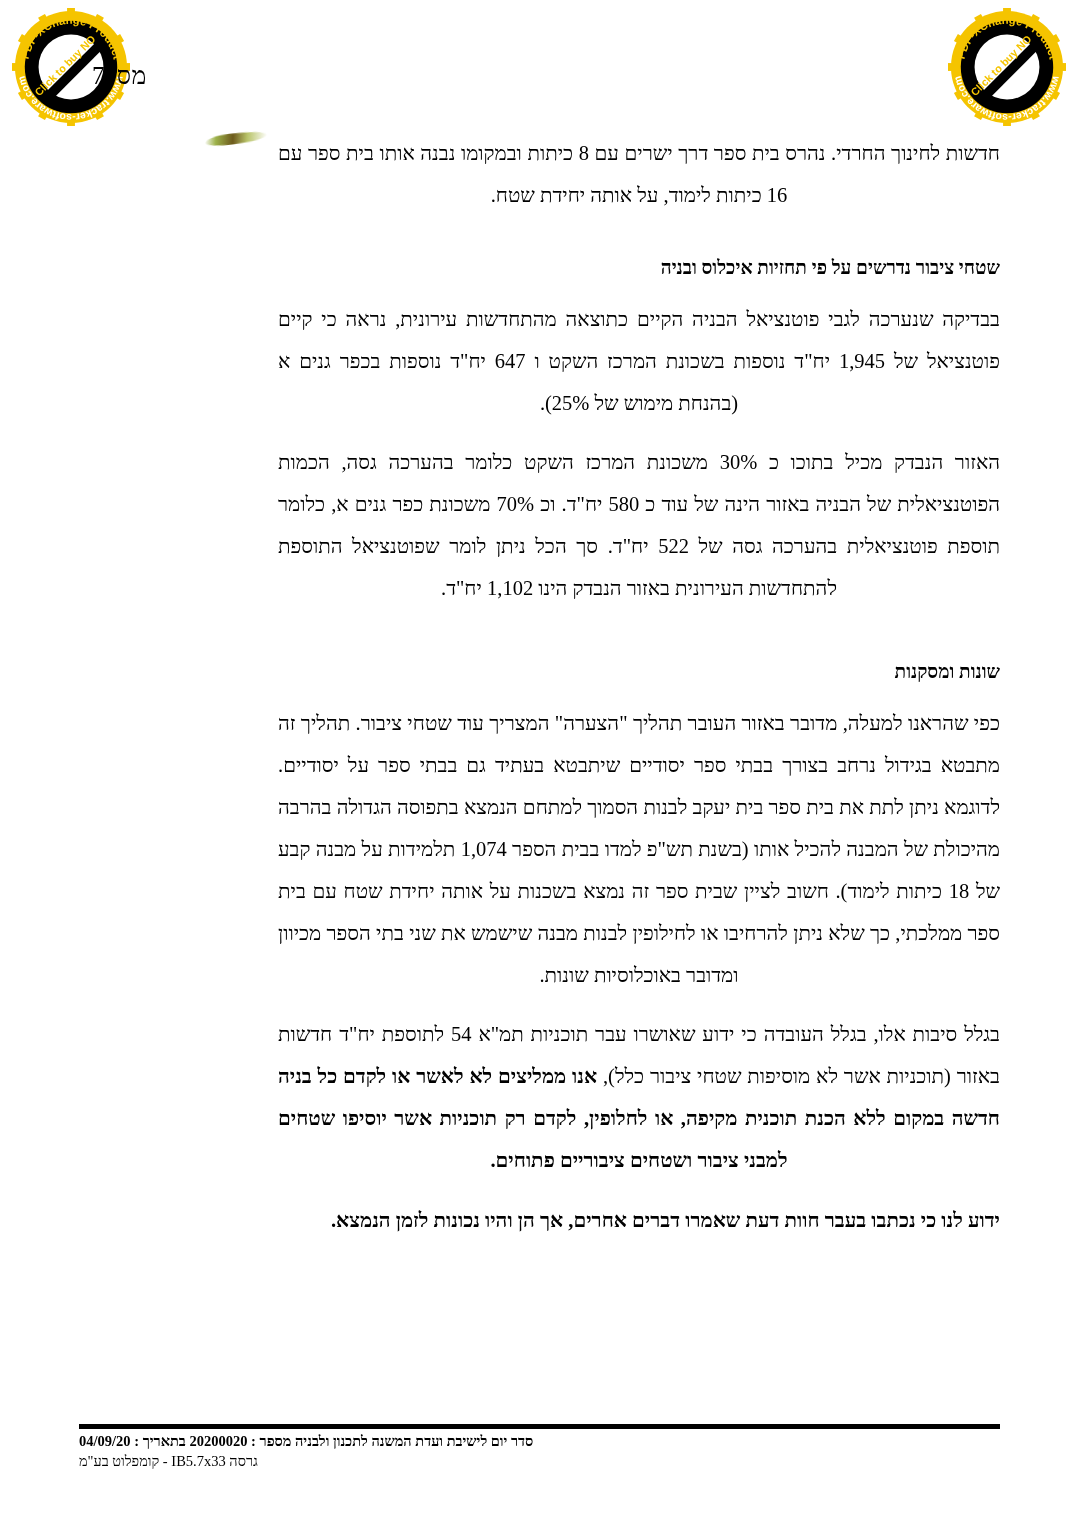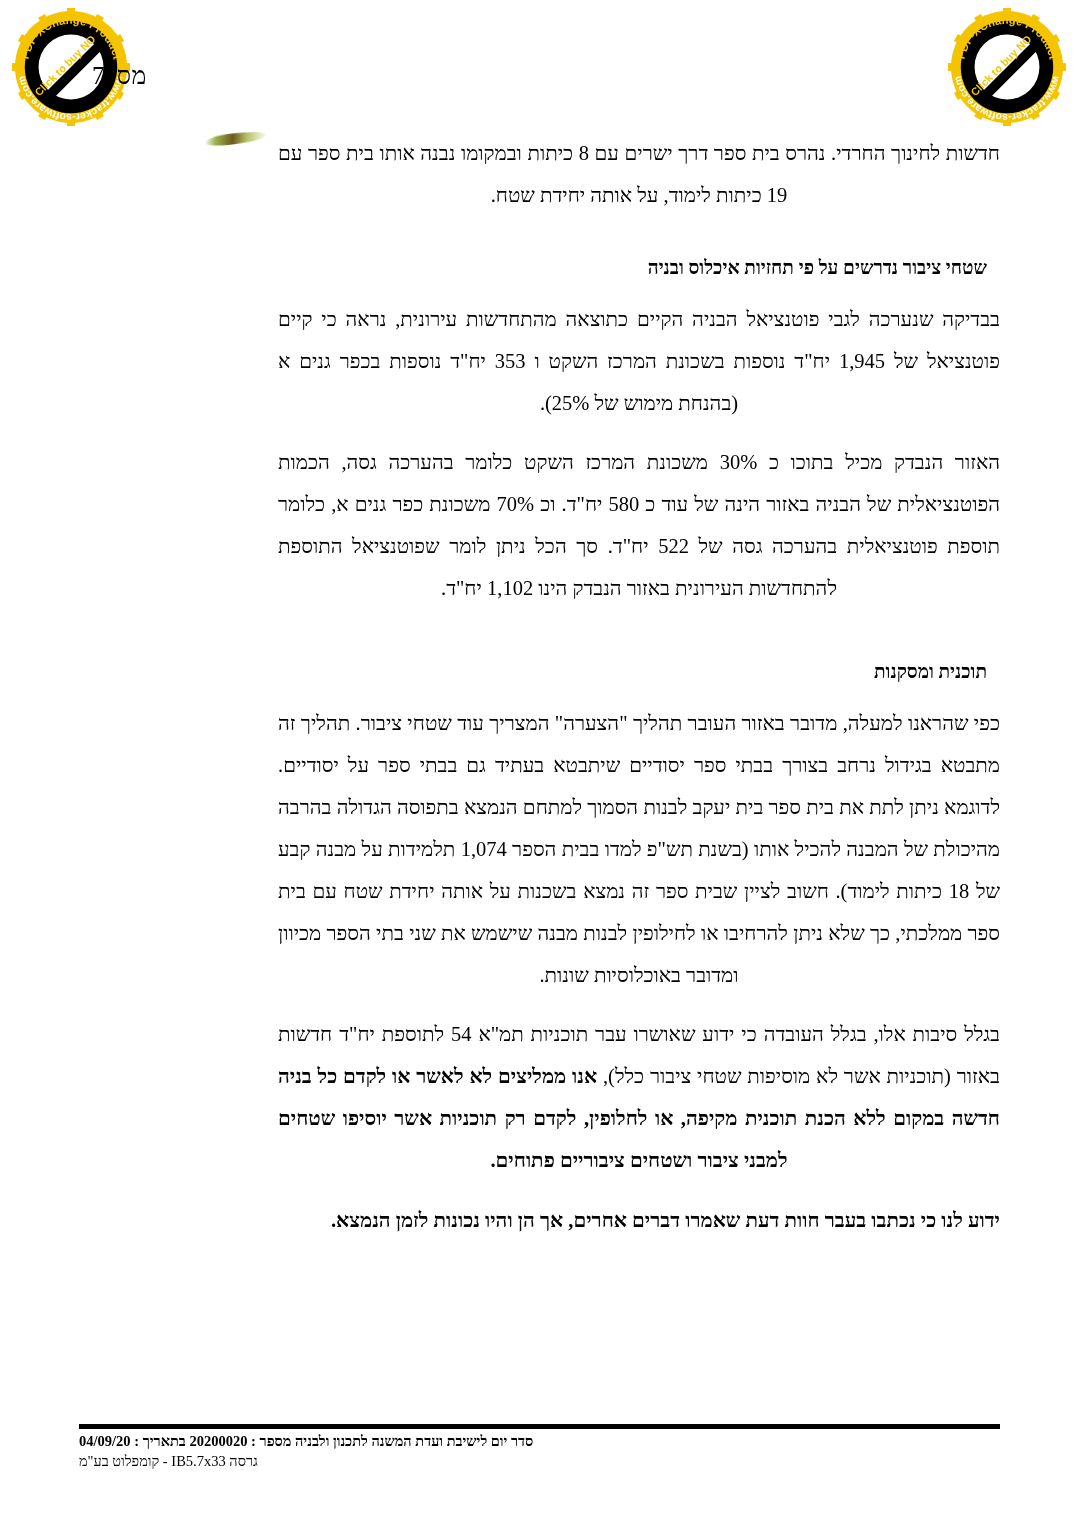--- a/index.html
+++ b/index.html
@@ -69,21 +69,21 @@
   p.body {
     margin: 0 0 17px 0;
     font-size: 20.5px;
     line-height: 2.05;
     text-align: justify;
     text-align-last: center;
   }
   p.body.lastline-right { text-align-last: right; }
 
   .h-bold {
-    margin: 0 13px 12px 0;
+    margin: 0 0 12px 0;
     font-size: 19px;
     font-weight: bold;
     text-align: right;
     line-height: 1.9;
   }
   .spacer-lg { height: 28px; }
   .spacer-md { height: 17px; }
 
   b.inl { font-weight: bold; }
 
@@ -198,34 +198,34 @@
       </g>
     </svg>
   </div>
 
   <div class="page-num">מס' 7</div>
 
   <div class="artifact"></div>
 
   <div class="content">
 
-    <p class="body">חדשות לחינוך החרדי. נהרס בית ספר דרך ישרים עם 8 כיתות ובמקומו נבנה אותו בית ספר עם 19 כיתות לימוד, על אותה יחידת שטח.</p>
+    <p class="body">חדשות לחינוך החרדי. נהרס בית ספר דרך ישרים עם 8 כיתות ובמקומו נבנה אותו בית ספר עם 16 כיתות לימוד, על אותה יחידת שטח.</p>
 
     <div class="spacer-md"></div>
 
     <div class="h-bold">שטחי ציבור נדרשים על פי תחזיות איכלוס ובניה</div>
 
-    <p class="body">בבדיקה שנערכה לגבי פוטנציאל הבניה הקיים כתוצאה מהתחדשות עירונית, נראה כי קיים פוטנציאל של 1,945 יח"ד נוספות בשכונת המרכז השקט ו 353 יח"ד נוספות בכפר גנים א (בהנחת מימוש של 25%).</p>
+    <p class="body">בבדיקה שנערכה לגבי פוטנציאל הבניה הקיים כתוצאה מהתחדשות עירונית, נראה כי קיים פוטנציאל של 1,945 יח"ד נוספות בשכונת המרכז השקט ו 647 יח"ד נוספות בכפר גנים א (בהנחת מימוש של 25%).</p>
 
     <p class="body">האזור הנבדק מכיל בתוכו כ 30% משכונת המרכז השקט כלומר בהערכה גסה, הכמות הפוטנציאלית של הבניה באזור הינה של עוד כ 580 יח"ד.  וכ 70% משכונת כפר גנים א, כלומר תוספת פוטנציאלית בהערכה גסה של 522 יח"ד. סך הכל ניתן לומר שפוטנציאל התוספת להתחדשות העירונית באזור הנבדק הינו 1,102 יח"ד.</p>
 
 
     <div class="spacer-lg"></div>
 
-    <div class="h-bold">תוכנית ומסקנות</div>
+    <div class="h-bold">שונות ומסקנות</div>
 
     <p class="body">כפי שהראנו למעלה, מדובר באזור העובר תהליך "הצערה" המצריך עוד שטחי ציבור. תהליך זה מתבטא בגידול נרחב בצורך בבתי ספר יסודיים שיתבטא בעתיד גם בבתי ספר על יסודיים. לדוגמא ניתן לתת את בית ספר בית יעקב לבנות הסמוך למתחם הנמצא בתפוסה הגדולה בהרבה מהיכולת של המבנה להכיל אותו (בשנת תש"פ למדו בבית הספר 1,074 תלמידות על מבנה קבע של 18 כיתות לימוד). חשוב לציין שבית ספר זה נמצא בשכנות על אותה יחידת שטח עם בית ספר ממלכתי, כך שלא ניתן להרחיבו או לחילופין לבנות מבנה שישמש את שני בתי הספר מכיוון ומדובר באוכלוסיות שונות.</p>
 
 
     <p class="body"><span>בגלל סיבות אלו, בגלל העובדה כי ידוע שאושרו עבר תוכניות תמ"א 54 לתוספת יח"ד חדשות באזור (תוכניות אשר לא מוסיפות שטחי ציבור כלל), </span><b class="inl">אנו ממליצים לא לאשר או לקדם כל בניה חדשה במקום ללא הכנת תוכנית מקיפה, או לחלופין, לקדם רק תוכניות אשר יוסיפו שטחים למבני ציבור ושטחים ציבוריים פתוחים.</b></p>
 
     <p class="body lastline-right"><b class="inl">ידוע לנו כי נכתבו בעבר חוות דעת שאמרו דברים אחרים, אך הן והיו נכונות לזמן הנמצא.</b></p>
 
   </div>
 

